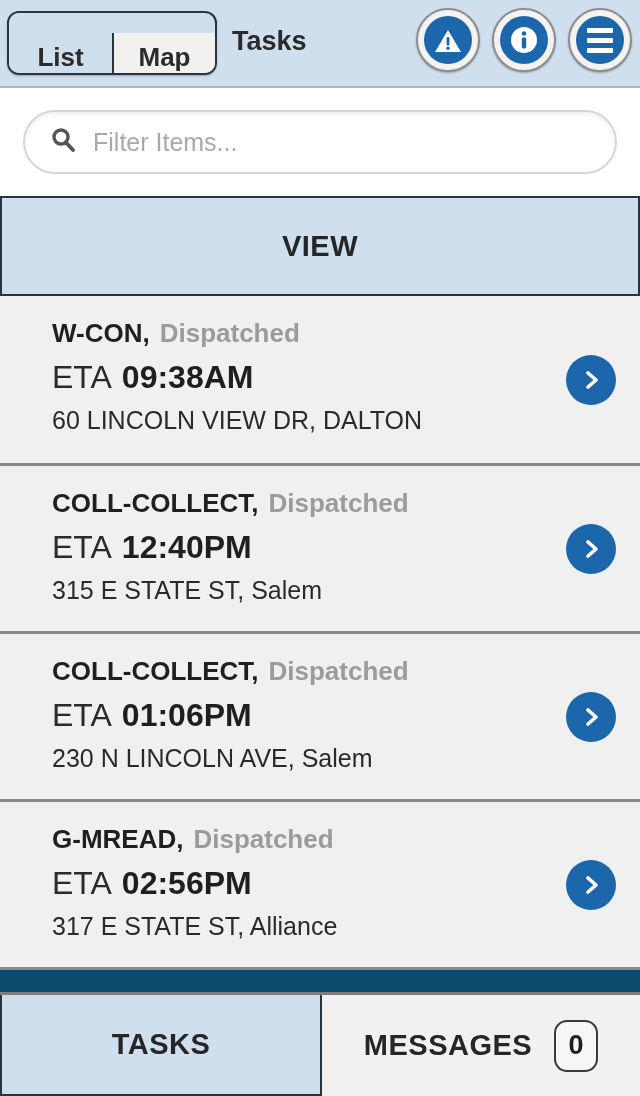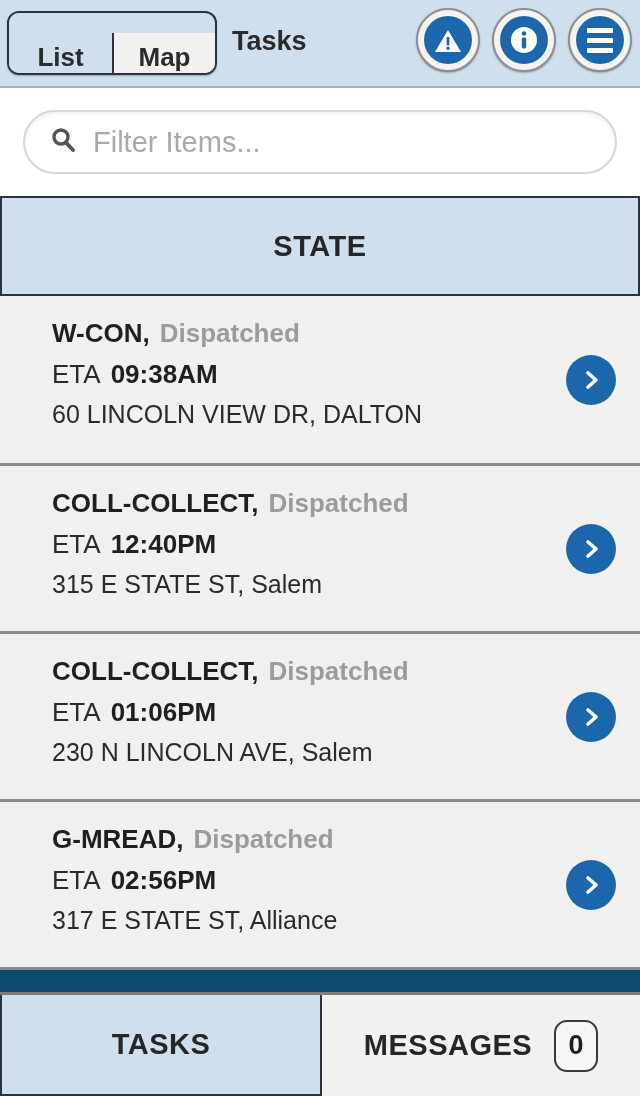--- a/index.html
+++ b/index.html
@@ -126,21 +126,21 @@
     border-radius: 32px;
     background: #ffffff;
     border: 2px solid #d6d6d6;
     box-sizing: border-box;
     display: flex;
     align-items: center;
     padding-left: 24px;
     box-shadow: inset 0 2px 4px rgba(0,0,0,0.07);
   }
   .search-ph {
-    font-size: 29px;
+    font-size: 25px;
     color: #a9a9a9;
     margin-left: 16px;
   }
 
   
   .tabs {
     height: 100px;
     min-height: 100px;
     display: flex;
     background: #f2f1ef;
@@ -191,21 +191,21 @@
   .ttype {
     font-weight: bold;
     color: #1f1f1f;
   }
   .tstatus {
     color: #9b9b9b;
     font-weight: bold;
     margin-left: 10px;
   }
   .tline2 {
-    font-size: 26px;
+    font-size: 32px;
     color: #2a2a2a;
     margin-bottom: 10px;
   }
   .teta-val {
     font-weight: bold;
     color: #1f1f1f;
     margin-left: 10px;
   }
   .tline3 {
     font-size: 25px;
@@ -324,21 +324,21 @@
           <circle cx="12" cy="11" r="7" fill="none" stroke="#555555" stroke-width="3.4"></circle>
           <line x1="16.8" y1="16.4" x2="24" y2="24" stroke="#555555" stroke-width="3.8" stroke-linecap="round"></line>
         </svg>
       </span>
       <span class="search-ph">Filter Items...</span>
     </div>
   </div>
 
   <div class="tabs">
     <div class="tab active">
-      <span>STATE</span>
+      <span>VIEW</span>
     </div>
   </div>
 
   <div class="list">
 
     <div class="task-row">
       <div class="tline1">
         <span class="ttype">W-CON,</span><span class="tstatus">Dispatched</span>
       </div>
       <div class="tline2">

